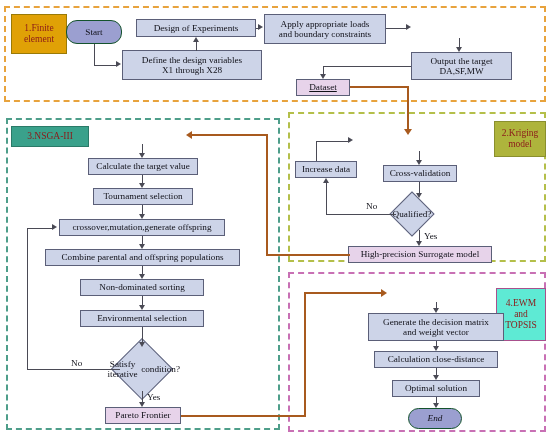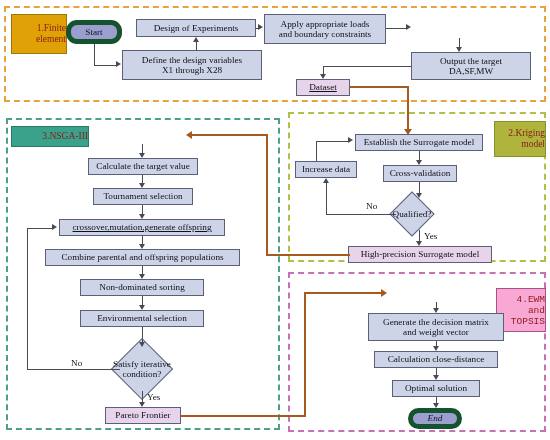--- a/index.html
+++ b/index.html
@@ -8,33 +8,33 @@
 
   
   .region{position:absolute;box-sizing:border-box;border-style:dashed;border-width:2px;background:transparent;}
   #region-fe   {left:4px;  top:6px;   width:542px; height:96px;  border-color:#e8a33d;}
   #region-nsga {left:6px;  top:118px; width:274px; height:312px; border-color:#4e9e8a;}
   #region-krig {left:288px;top:112px; width:258px; height:150px; border-color:#b4bf4a;}
   #region-ewm  {left:288px;top:272px; width:258px; height:160px; border-color:#c870b4;}
 
   
   .chip{position:absolute;box-sizing:border-box;display:flex;flex-direction:column;
-        align-items:flex-end;justify-content:center;text-align:center;
+        align-items:center;justify-content:center;text-align:center;
         color:#8b1a1a;font-size:9.5px;line-height:11px;border:1px solid #7a7a3a;}
   #chip-fe  {left:11px; top:14px; width:56px;height:40px;background:#e0a106;border-color:#9a7a06;}
   #chip-krig{left:494px;top:121px;width:52px;height:36px;background:#aeb43c;border-color:#8a8f2e;}
   #chip-nsga{left:11px; top:126px;width:78px;height:21px;background:#3aa18b;border-color:#2b7a68;}
-  #chip-ewm {left:496px;top:288px;width:50px;height:44px;background:#f9a8d4;border-color:#a8508c;font-family:Liberation Mono, monospace;}
+  #chip-ewm {left:496px;top:288px;width:50px;height:53px;background:#5eead4;border-color:#a8508c;}
 
   
   .node{position:absolute;box-sizing:border-box;background:#cdd4e8;border:1px solid #5b5f78;
         display:flex;align-items:center;justify-content:center;text-align:center;
         color:#101018;font-size:9.2px;line-height:10.5px;padding:0 3px;}
   .node.pink{background:#e7d3ea;}
-  .node.term{background:#9b9fd0;border-radius:11px;border:5px solid #14532d;}
+  .node.term{background:#9b9fd0;border-radius:11px;border:1px solid #14532d;}
 
   .dia-shape{position:absolute;background:#cdd4e8;border:1px solid #5b5f78;
              transform:rotate(45deg);box-sizing:border-box;}
   .dia-label{position:absolute;display:flex;align-items:center;justify-content:center;
              text-align:center;color:#101018;font-size:9.2px;line-height:10.5px;}
 
   
   .ln{position:absolute;background:#4a4a55;}
   .lnh{height:1px;}
   .lnv{width:1px;}
@@ -87,21 +87,21 @@
   </div>
 
   <div class="node" style="left:136px;top:19px;width:120px;height:18px;">Design of Experiments</div>
 
   <div class="node" style="left:264px;top:14px;width:122px;height:30px;flex-direction:column;align-items:center;">
     <span>Apply appropriate loads</span>
     <span>and boundary constraints</span>
   </div>
 
 
-  <div class="node" style="left:411px;top:52px;width:120px;height:28px;flex-direction:column;">
+  <div class="node" style="left:411px;top:52px;width:101px;height:28px;flex-direction:column;">
     <span>Output the target</span>
     <span>DA,SF,MW</span>
   </div>
 
   <div class="node pink" style="left:296px;top:79px;width:54px;height:17px;text-decoration:underline;">Dataset</div>
 
   <div class="ln lnv" style="left:94px;top:44px;height:21px;"></div>
   <div class="ln lnh" style="left:94px;top:65px;width:22px;"></div>
   <div class="ar ar-r" style="left:116px;top:61px;"></div>
 
@@ -118,21 +118,20 @@
   <div class="ar ar-d" style="left:456px;top:47px;"></div>
 
   <div class="ln lnh" style="left:323px;top:66px;width:88px;"></div>
   <div class="ln lnv" style="left:323px;top:66px;height:8px;"></div>
   <div class="ar ar-d" style="left:320px;top:74px;"></div>
 
   <div class="bl blh" style="left:350px;top:86px;width:59px;"></div>
   <div class="bl blv" style="left:407px;top:86px;height:43px;"></div>
   <div class="bar-d ar" style="left:404px;top:129px;"></div>
 
-  <div class="node" style="left:355px;top:134px;width:128px;height:17px;">Establish the Surrogate model</div>
 
   <div class="node" style="left:383px;top:165px;width:74px;height:17px;">Cross-validation</div>
 
   <div class="dia-shape" style="left:396px;top:198px;width:32px;height:32px;"></div>
   <div class="dia-label" style="left:382px;top:206px;width:60px;height:16px;">Qualified?</div>
 
   <div class="node" style="left:295px;top:161px;width:62px;height:17px;">Increase data</div>
 
   <div class="node pink" style="left:348px;top:246px;width:144px;height:17px;">High-precision Surrogate model</div>
 
@@ -158,30 +157,30 @@
   <div class="bl blh" style="left:266px;top:254px;width:84px;"></div>
   <div class="bl blv" style="left:266px;top:134px;height:120px;"></div>
   <div class="bl blh" style="left:192px;top:134px;width:76px;"></div>
   <div class="bar-l ar" style="left:186px;top:131px;"></div>
 
 
   <div class="node" style="left:88px;top:158px;width:110px;height:17px;">Calculate the target value</div>
 
   <div class="node" style="left:93px;top:188px;width:100px;height:17px;">Tournament selection</div>
 
-  <div class="node" style="left:59px;top:219px;width:166px;height:17px;text-decoration:underline;">crossover,mutation,generate offspring</div>
+  <div class="node" style="left:59px;top:219px;width:166px;height:17px;">crossover,mutation,generate offspring</div>
 
   <div class="node" style="left:45px;top:249px;width:195px;height:17px;">Combine parental and offspring populations</div>
 
   <div class="node" style="left:80px;top:279px;width:124px;height:17px;">Non-dominated sorting</div>
 
   <div class="node" style="left:80px;top:310px;width:124px;height:17px;">Environmental selection</div>
 
   <div class="dia-shape" style="left:120px;top:347px;width:44px;height:44px;"></div>
-  <div class="dia-label" style="left:104px;top:357px;width:76px;height:24px;flex-direction:column;">
+  <div class="dia-label" style="left:104px;top:357px;width:76px;height:24px;flex-direction:row;">
     <span>Satisfy iterative</span>
     <span>condition?</span>
   </div>
 
   <div class="node pink" style="left:105px;top:407px;width:76px;height:17px;text-align:center;">Pareto Frontier</div>
 
   <div class="ln lnv" style="left:142px;top:144px;height:9px;"></div>
   <div class="ar ar-d" style="left:139px;top:153px;"></div>
 
   <div class="ln lnv" style="left:142px;top:175px;height:8px;"></div>

